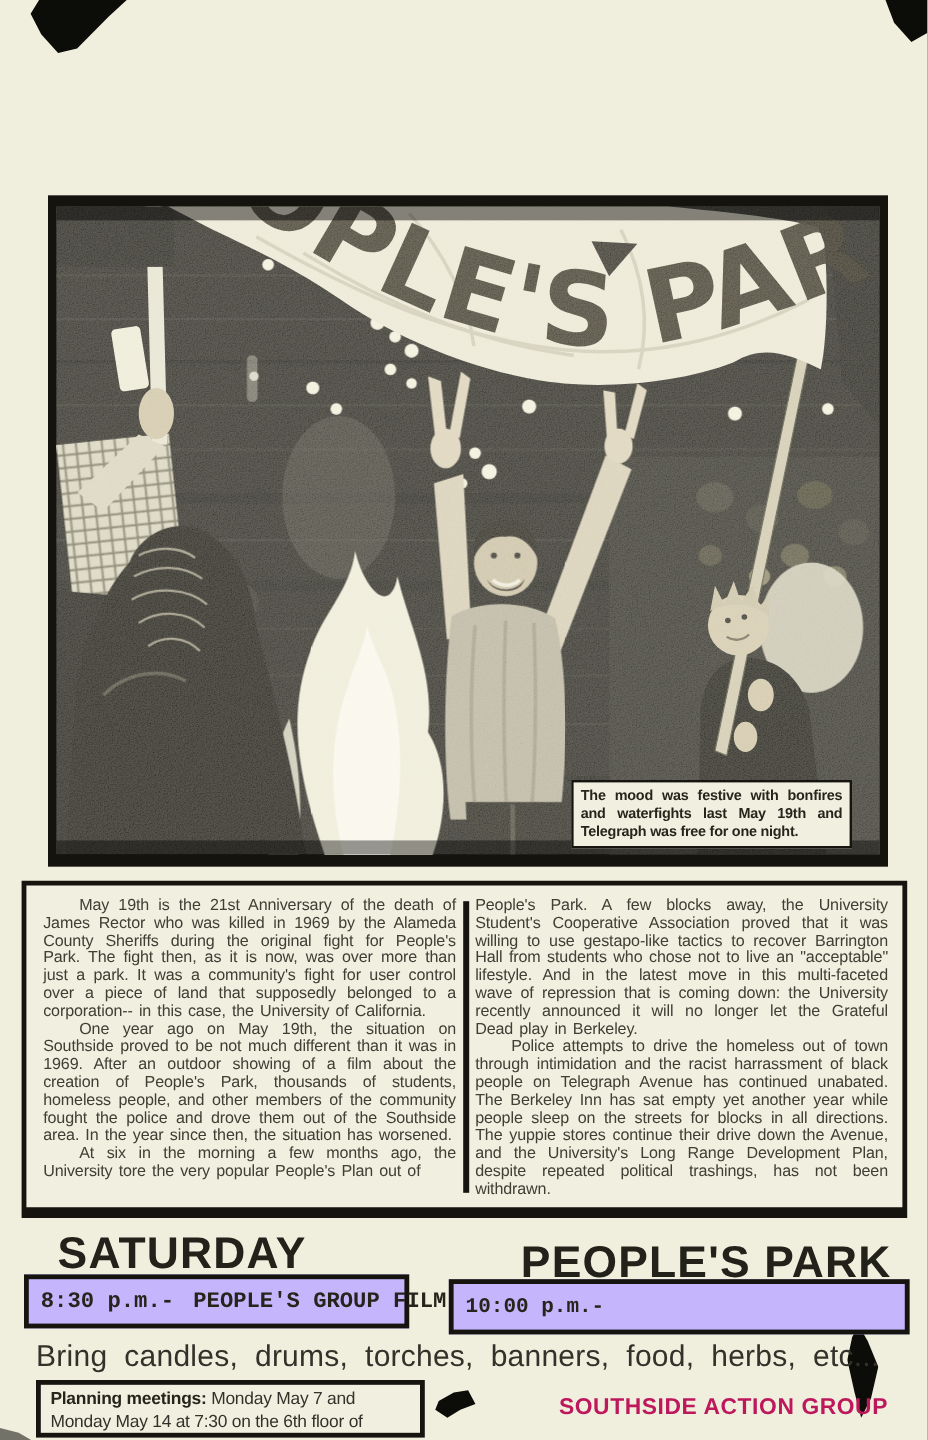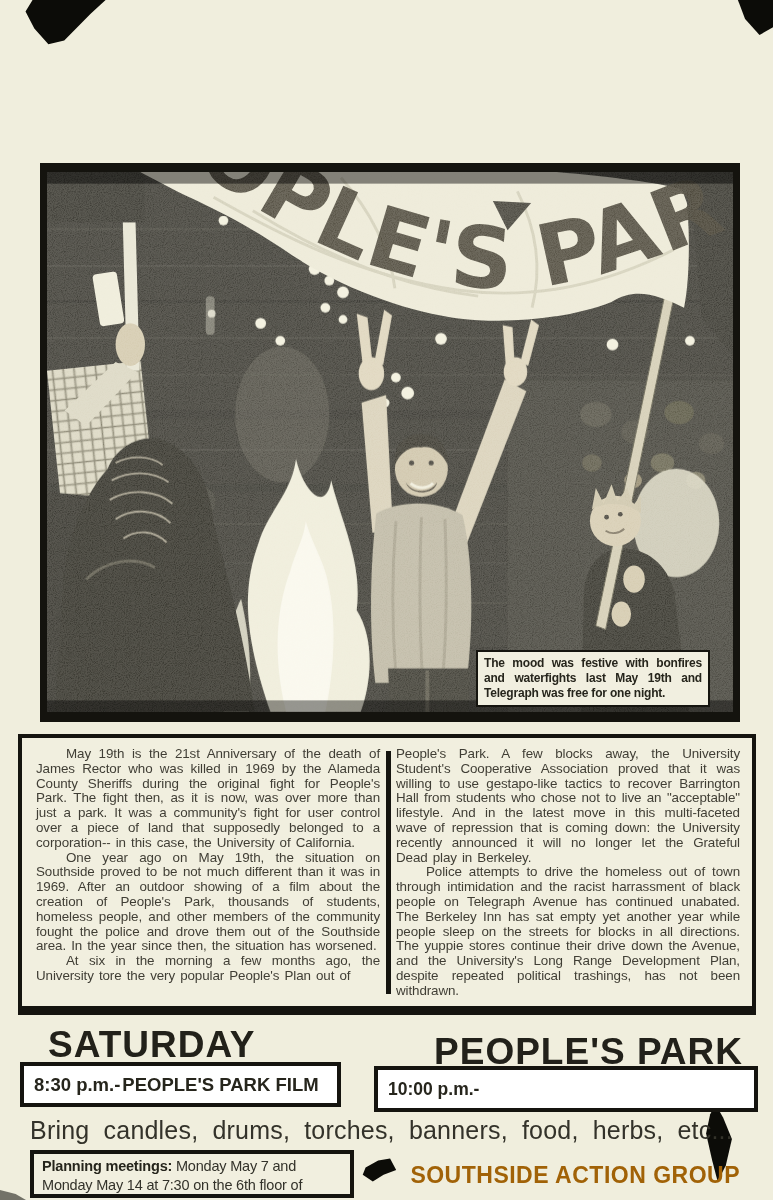--- a/index.html
+++ b/index.html
@@ -58,40 +58,40 @@
   .col p.cont { text-indent:0; }
   #col-divider { width:5px; background:#15140f; margin:4px 5px 8px 6px; }
 
   
   .headline { position:absolute; font-weight:bold; color:#22211a; letter-spacing:1px; }
   #ev-day  { left:48px;  top:1024px; font-size:37px; }
   #ev-date { left:362px; top:1024px; font-size:37px; }
   #ev-loc  { right:30px; top:1031px; font-size:37px; }
 
   .time-box {
-    position:absolute; border:4px solid #15140f; background:#ffffff;
-    display:flex; align-items:center; gap:2px; padding:0 10px;
-    font-weight:bold; color:#26251c; white-space:nowrap;
+    position:absolute; border:4px solid #15140f; background:#c4b5fd;
+    display:flex; align-items:center; gap:16px; padding:0 10px;
+    font-weight:bold; color:#26251c; white-space:nowrap;font-family:Liberation Mono, monospace;
   }
   #box-film  { left:20px;  top:1062px; width:321px; height:45px; font-size:18.5px; }
   #box-march { left:374px; top:1066px; width:384px; height:46px; font-size:17.5px; }
 
   #bring { position:absolute; left:0; right:10px; top:1116px; text-align:center;
     font-size:25px; color:#33322a; word-spacing:7px; letter-spacing:.2px; }
 
   #planning {
     position:absolute; left:30px; top:1150px; width:324px; height:48px;
     border:4px solid #15140f; background:#f1efdf;
     font-size:14.5px; line-height:1.3; letter-spacing:-.2px; color:#33322a;
     padding:3px 8px; overflow:hidden;
   }
   #planning b { color:#26251c; }
 
   #organizer { position:absolute; right:33px; top:1162px;
-    font-weight:bold; font-size:23px; letter-spacing:.5px; color:#a16207; }
+    font-weight:bold; font-size:19px; letter-spacing:.5px; color:#be185d; }
 </style>
 </head>
 <body>
 
 <div id="paper">
 
   <div class="ink tape-tl"></div>
   <div class="ink tape-tr"></div>
   <div class="ink blot-right"></div>
   <div class="ink blot-small"></div>
@@ -270,21 +270,21 @@
       <p class="cont">People's Park.  A few blocks away, the University Student's Cooperative Association proved that it was willing to use gestapo-like tactics to recover Barrington Hall from students who chose not to live an "acceptable" lifestyle.  And in the latest move in this multi-faceted wave of repression that is coming down: the University recently announced it will no longer let the Grateful Dead play in Berkeley.</p>
       <p>Police attempts to drive the homeless out of town through intimidation and the racist harrassment of black people on Telegraph Avenue has continued unabated.  The Berkeley Inn has sat empty yet another year while people sleep on the streets for blocks in all directions.  The yuppie stores continue their drive down the Avenue, and the University's Long Range Development Plan, despite repeated political trashings, has not been withdrawn.</p>
     </div>
   </div>
 
   <div class="headline" id="ev-day">SATURDAY</div>
   <div class="headline" id="ev-loc">PEOPLE'S PARK</div>
 
   <div class="time-box" id="box-film">
     <span>8:30 p.m.-</span>
-    <span>PEOPLE'S PARK FILM</span>
+    <span>PEOPLE'S GROUP FILM</span>
   </div>
   <div class="time-box" id="box-march">
     <span>10:00 p.m.-</span>
   </div>
 
   <div id="bring">Bring candles, drums, torches, banners, food, herbs, etc...</div>
 
   <div id="planning">
     <b>Planning meetings:</b><span> Monday May 7 and Monday May 14 at 7:30 on the 6th floor of Eshleman Hall.</span>
   </div>

